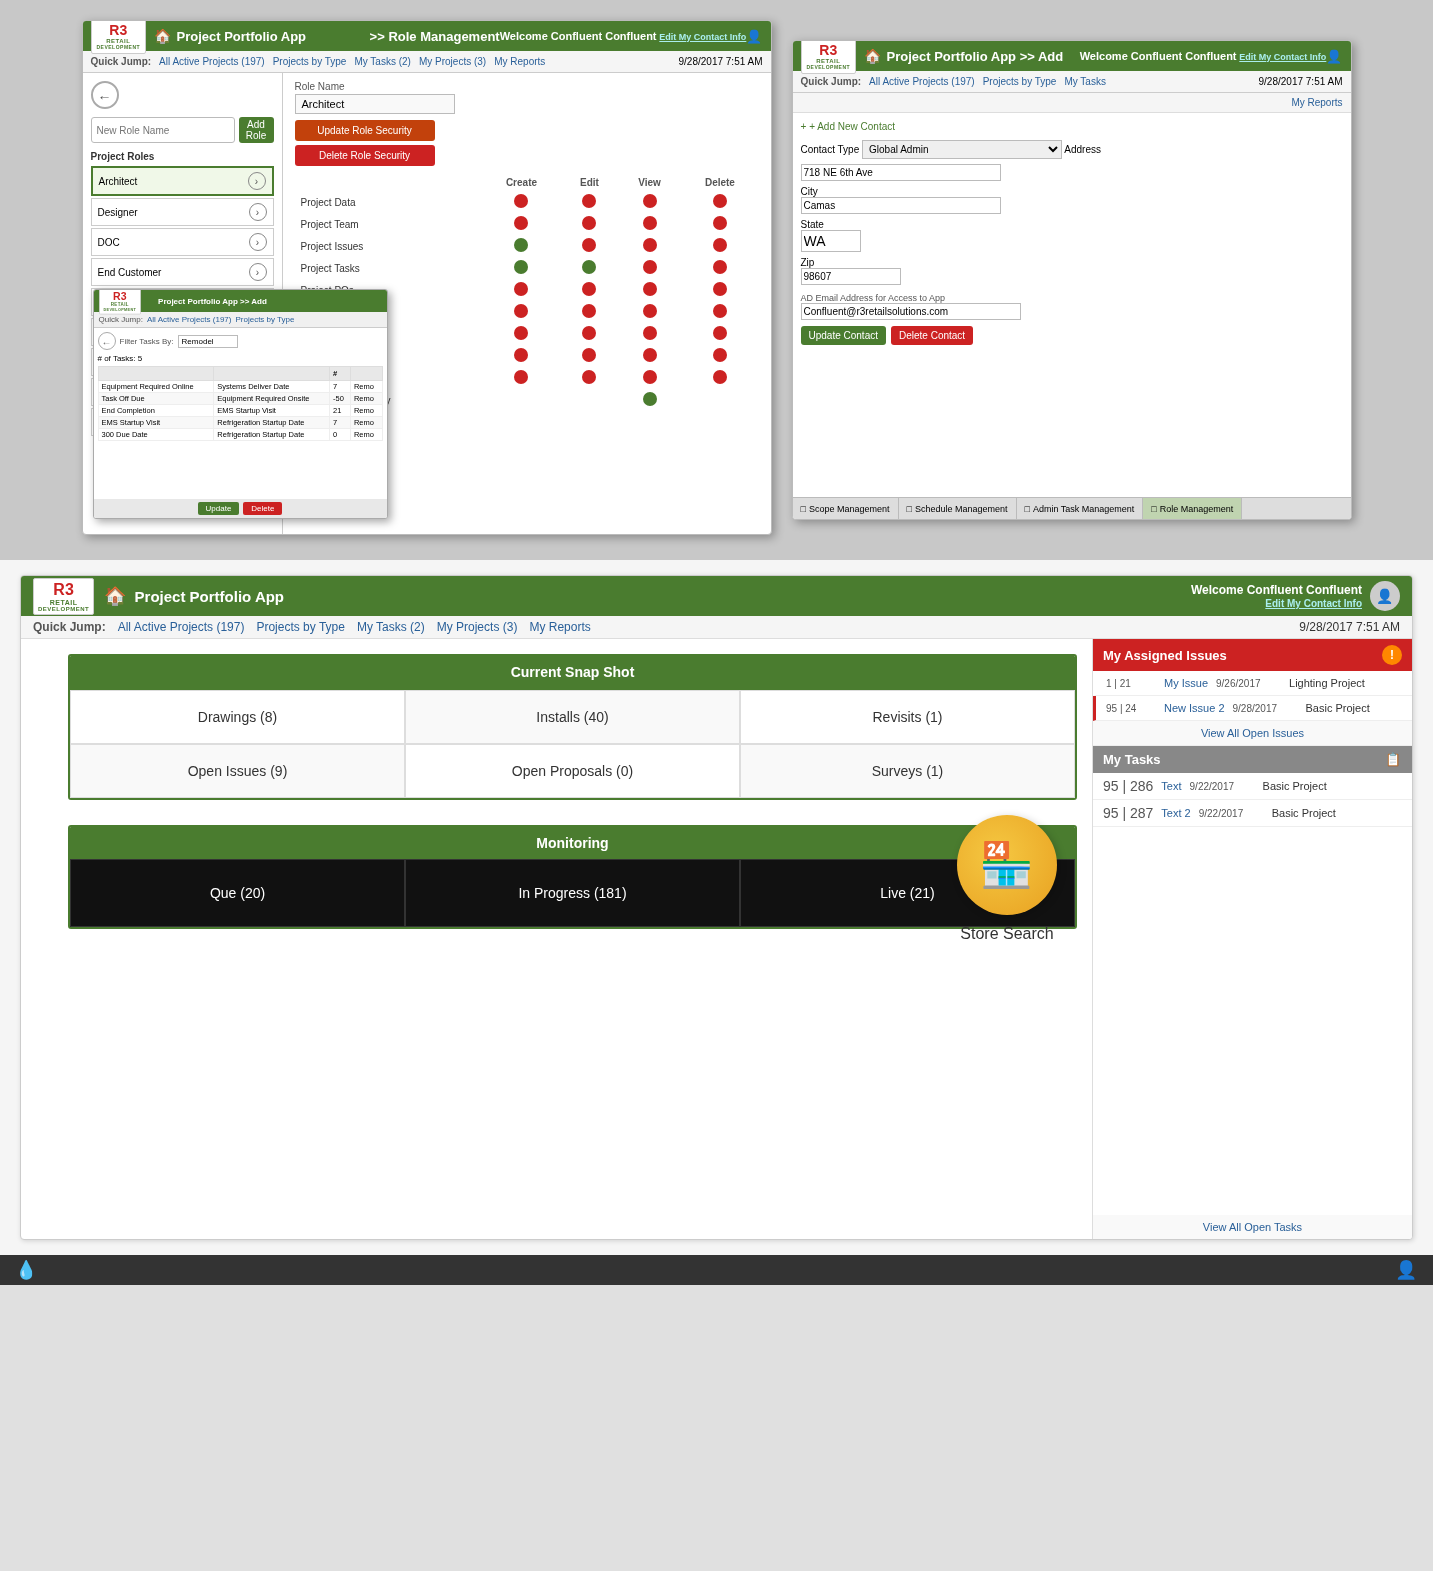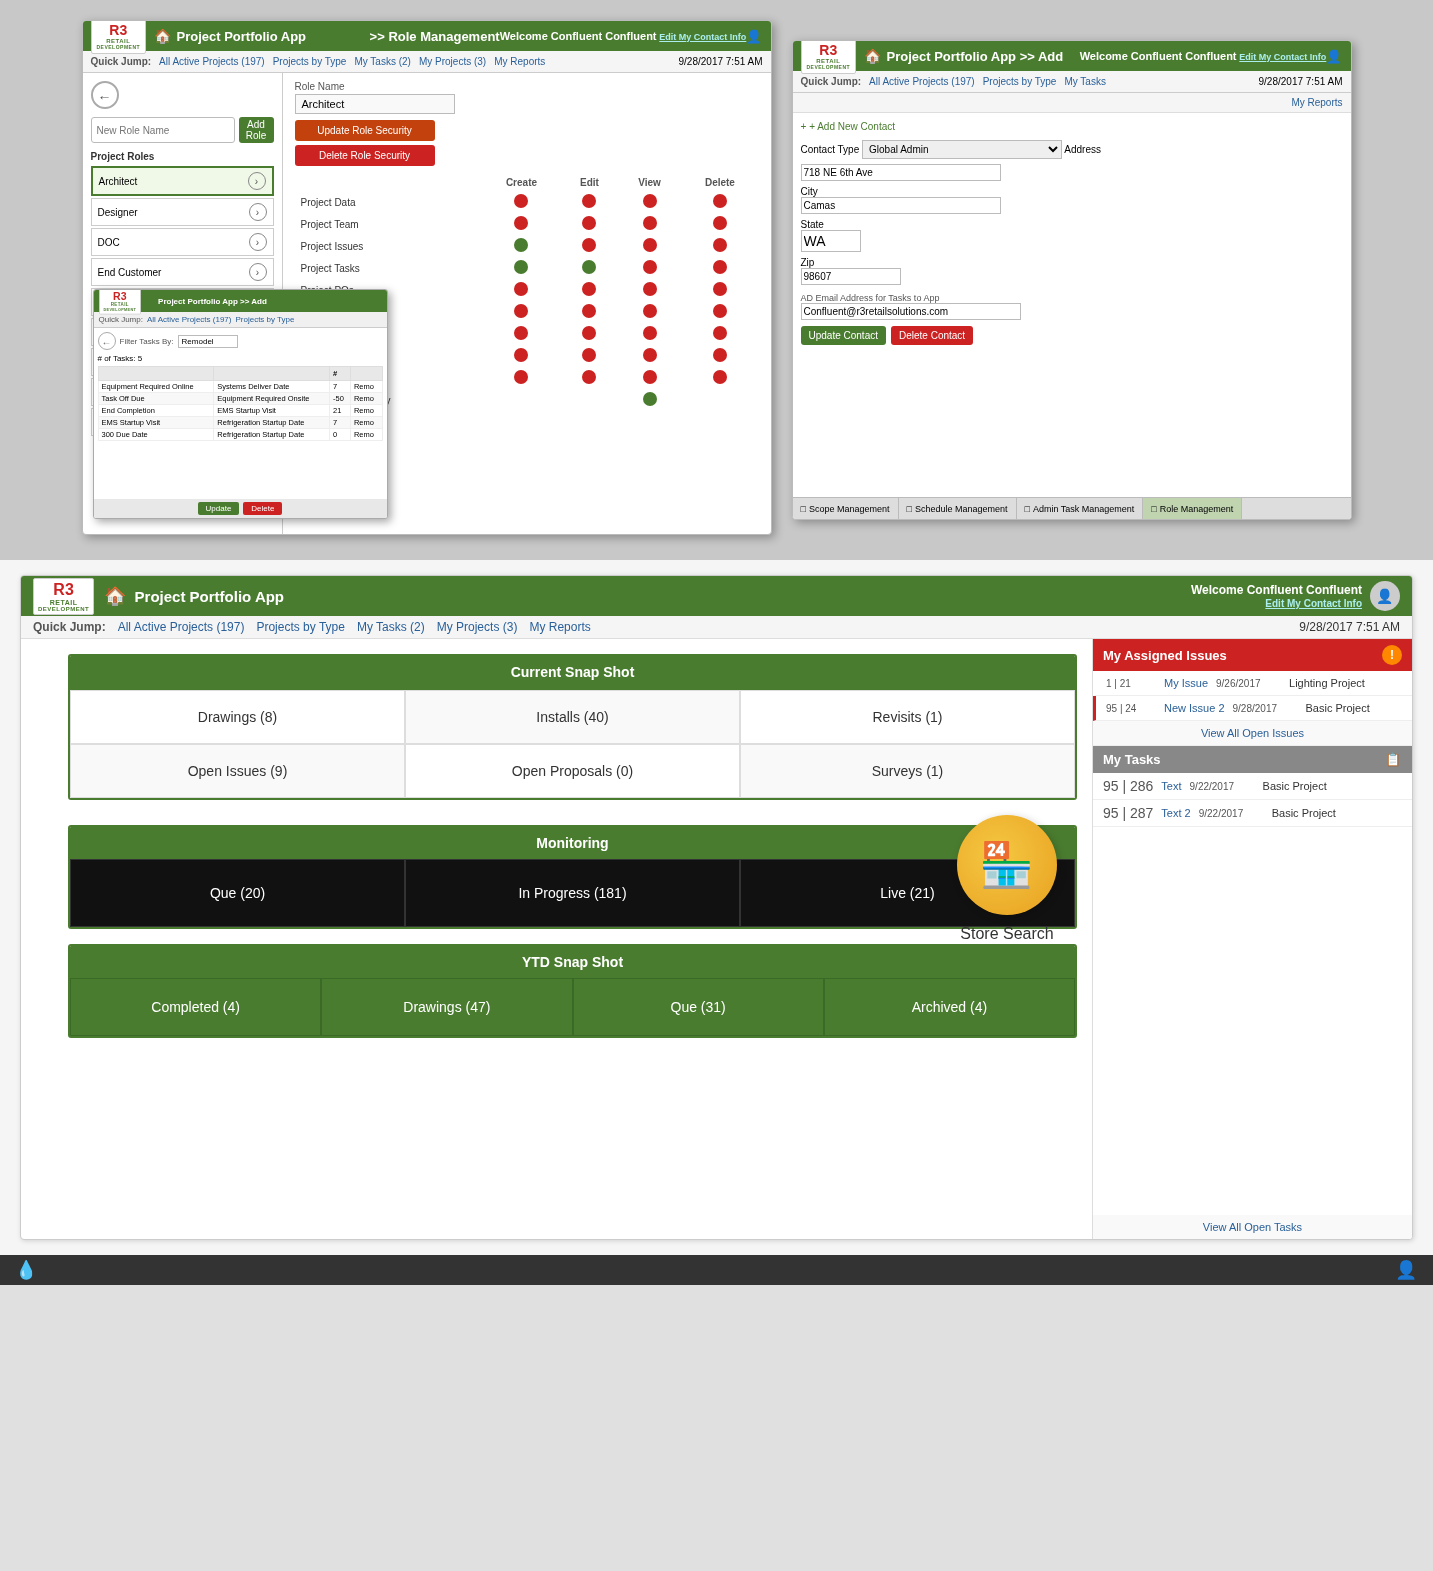--- a/index.html
+++ b/index.html
@@ -879,21 +879,21 @@
 
       <label>City</label>
       <input value="Camas" style="width: 200px; border: 1px solid rgb(187, 187, 187); padding: 2px; font-size: 10px; margin-bottom: 5px; display: block;">
 
       <label>State</label>
       <input value="WA" style="width: 60px; border: 1px solid rgb(187, 187, 187); padding: 2px; font-size: 14px; margin-bottom: 5px; display: block;">
 
       <label>Zip</label>
       <input value="98607" style="width: 100px; border: 1px solid rgb(187, 187, 187); padding: 2px; font-size: 10px; margin-bottom: 5px; display: block;">
 
-      <div style="margin-top:8px; font-size:9px; color:#555;">AD Email Address for Tasks to App</div>
+      <div style="margin-top:8px; font-size:9px; color:#555;">AD Email Address for Access to App</div>
       <input value="Confluent@r3retailsolutions.com" style="width: 220px; border: 1px solid rgb(187, 187, 187); padding: 2px; font-size: 10px; margin-bottom: 5px; display: block;">
 
       <div style="display:flex; gap:5px; margin-top:6px;">
         <button style="background:#4a7c2f; color:white; border:none; border-radius:3px; padding:4px 8px; font-size:10px; cursor:pointer;">Update Contact</button>
         <button style="background:#cc2222; color:white; border:none; border-radius:3px; padding:4px 8px; font-size:10px; cursor:pointer;">Delete Contact</button>
       </div>
     </div>
 
     <div class="footer-tabs">
       <div class="footer-tab">
@@ -969,29 +969,20 @@
 
         <div class="monitor-section">
           <div class="monitor-header">Monitoring</div>
           <div class="monitor-grid">
             <div class="monitor-cell">Que (20)</div>
             <div class="monitor-cell">In Progress (181)</div>
             <div class="monitor-cell">Live (21)</div>
           </div>
         </div>
 
-        <div class="ytd-section">
-          <div class="ytd-header">YTD Snap Shot</div>
-          <div class="ytd-grid">
-            <div class="ytd-cell">Completed (4)</div>
-            <div class="ytd-cell">Drawings (47)</div>
-            <div class="ytd-cell">Que (31)</div>
-            <div class="ytd-cell">Archived (4)</div>
-          </div>
-        </div>
       </div>
 
       <div class="right-sidebar">
 
         <div class="assigned-issues-header">
           <span>My Assigned Issues</span>
           <div class="exclamation-badge">!</div>
         </div>
 
         <div class="issue-row issue-row-normal">

